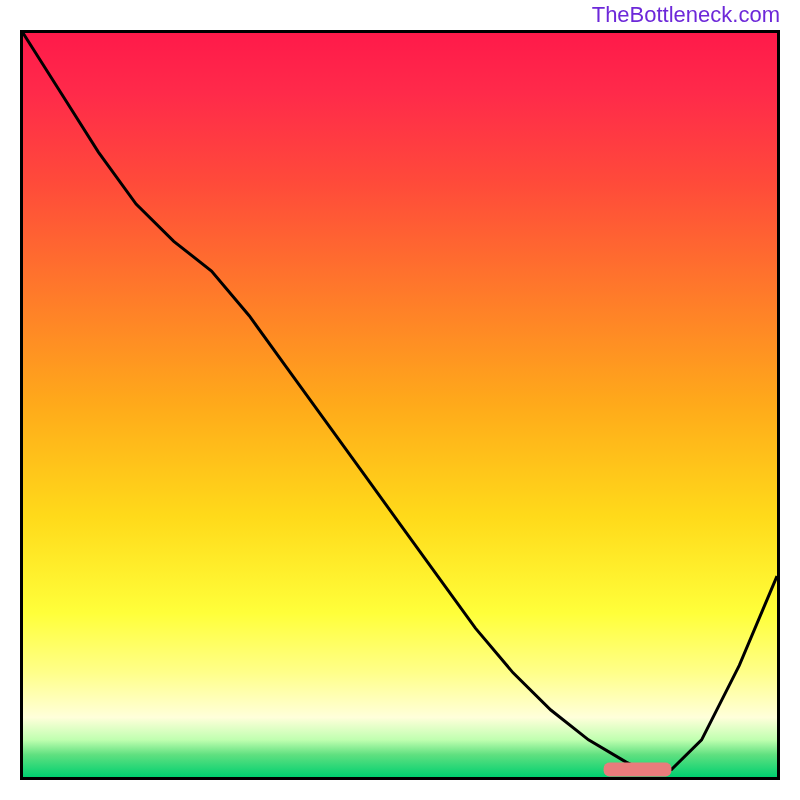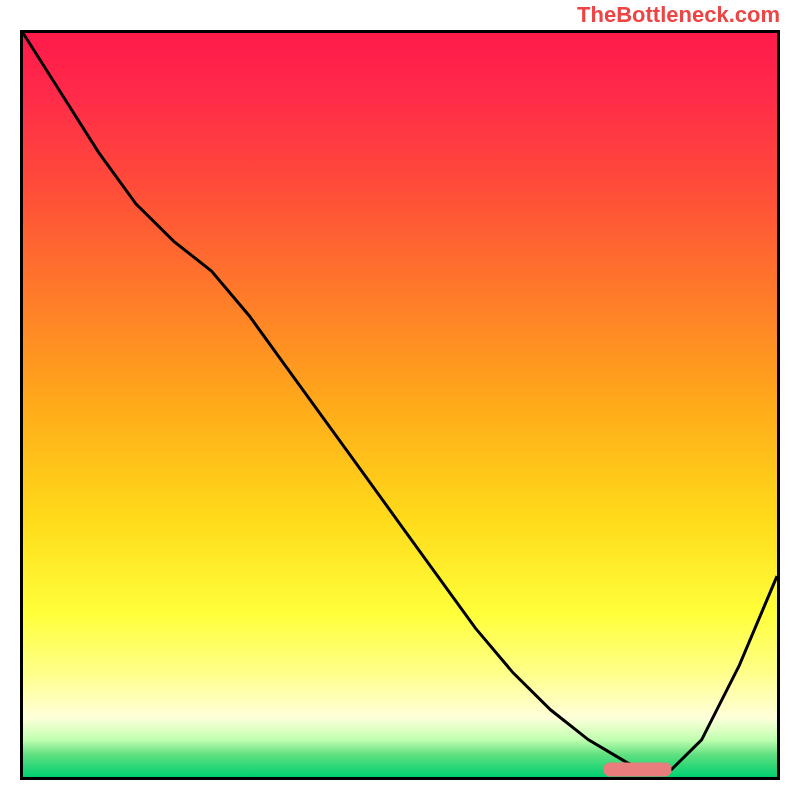--- a/index.html
+++ b/index.html
@@ -50,22 +50,22 @@
   .marker {
     fill: #e97c7c;
     stroke: none;
   }
   .watermark {
     position: absolute;
     top: 2px;
     right: 20px;
     font-family: Arial, Helvetica, sans-serif;
     font-size: 22px;
-    font-weight: 700;
-    color: #ef4444;
+    font-weight: 400;
+    color: #6d28d9;
   }
 </style>
 </head>
 <body>
 
 <div class="chart-container">
   <div class="watermark">TheBottleneck.com</div>
   <div class="plot-area">
     <div class="gradient-bg"></div>
     <svg class="curve-svg" viewBox="0 0 760 750" preserveAspectRatio="none">

